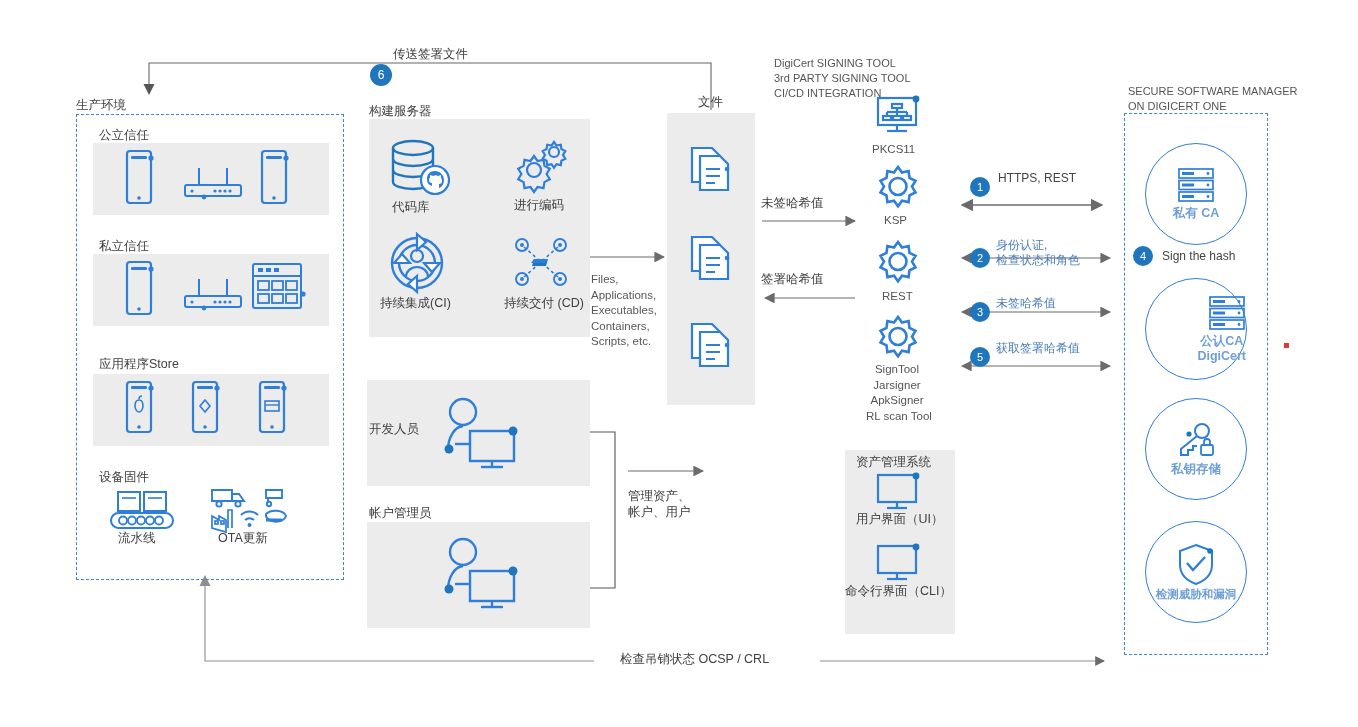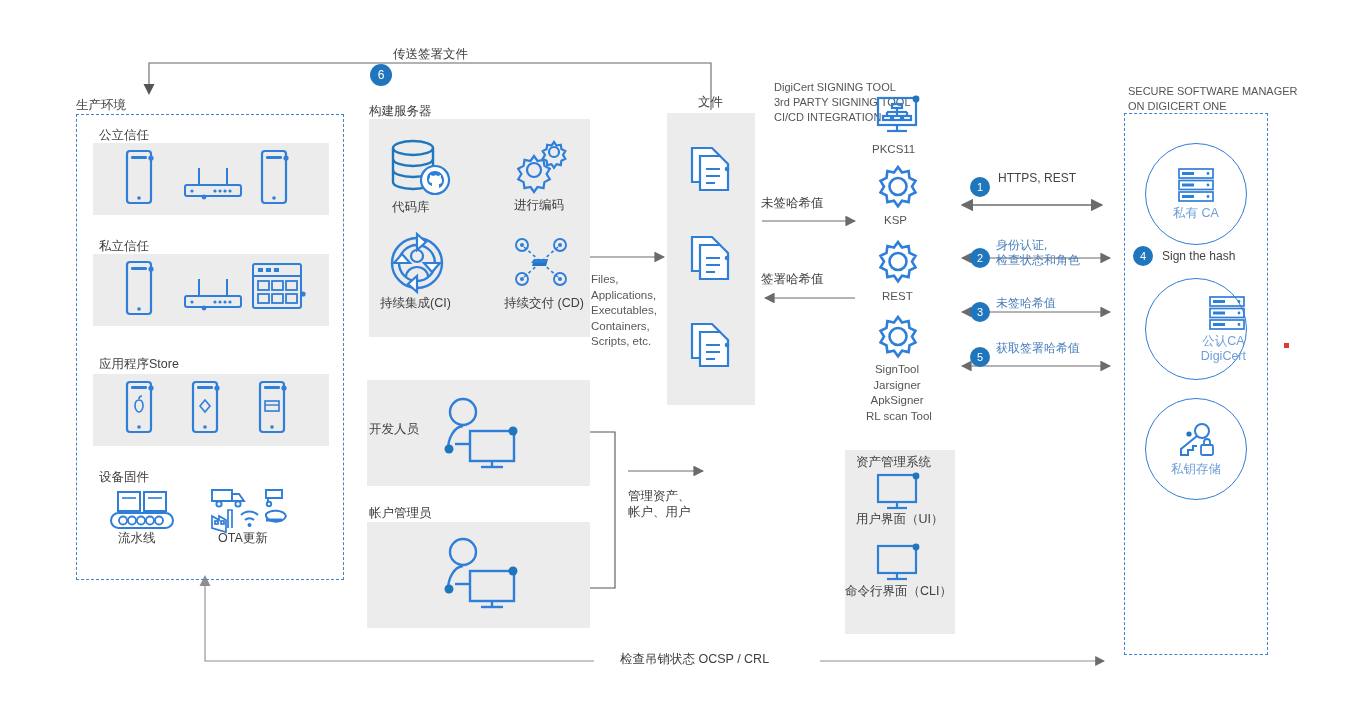--- a/index.html
+++ b/index.html
@@ -4,21 +4,21 @@
 <style>
   html,body{margin:0;padding:0;background:#ffffff;}
   body{font-family:"Liberation Sans","DejaVu Sans",sans-serif;}
   #stage{position:relative;width:1358px;height:727px;overflow:hidden;background:#fff;}
   .abs{position:absolute;}
   .graybox{position:absolute;background:#ececec;}
   .lbl{position:absolute;color:#404040;font-size:12.5px;line-height:1.25;white-space:nowrap;}
   .lbl-gray{position:absolute;color:#585858;font-size:11.5px;line-height:1.35;white-space:nowrap;}
   .dashbox{position:absolute;border:1.6px dashed #3d85d0;}
   .circ{position:absolute;border:1.5px solid #2f7ed8;border-radius:50%;
-        display:flex;flex-direction:column;align-items:center;justify-content:center;}
+        display:flex;flex-direction:column;align-items:center;justify-content:center;font-weight:bold;}
   .circ .ctxt{color:#6f9fd8;font-size:12.5px;text-align:center;line-height:1.15;margin-top:3px;}
   .stepnum{position:absolute;width:20px;height:20px;border-radius:50%;background:#1f76bc;
            color:#fff;font-size:11px;display:flex;align-items:center;justify-content:center;}
   .steplbl{position:absolute;color:#4a7ebb;font-size:12px;line-height:1.25;white-space:nowrap;}
   .steplbl.en{color:#444;}
   svg{overflow:visible;}
   .ico{position:absolute;}
 </style>
 </head>
 <body>
@@ -364,21 +364,21 @@
     </g>
     <circle cx="12" cy="53" r="4.5" fill="#1f76bc"></circle>
     <circle cx="76" cy="35" r="4.5" fill="#1f76bc"></circle>
   </svg>
 
   <div class="lbl" style="left:628px;top:489px;">
     <div>管理资产、</div>
     <div>帐户、用户</div>
   </div>
 
-  <div class="lbl-gray" style="left:774px;top:80px;color:#555;font-size:11px;">
+  <div class="lbl-gray" style="left:774px;top:56px;color:#555;font-size:11px;">
     <div>DigiCert SIGNING TOOL</div>
     <div>3rd PARTY SIGNING TOOL</div>
     <div>CI/CD INTEGRATION</div>
   </div>
 
   <svg class="ico" style="left:874px;top:95px;" width="48" height="42" viewBox="0 0 48 42">
     <g stroke="#2f7ed8" stroke-width="2.2" fill="none">
       <rect x="4" y="3" width="38" height="27"></rect>
       <line x1="23" y1="30" x2="23" y2="36"></line>
       <line x1="13" y1="36" x2="33" y2="36"></line>
@@ -512,18 +512,26 @@
       </g>
       <circle cx="14" cy="13" r="2.6" fill="#1f76bc"></circle>
       <g stroke="#2f7ed8" stroke-width="1.8" fill="none">
         <rect x="26" y="24" width="12" height="10" rx="1.5"></rect>
         <path d="M29,24 v-3 a3,3 0 0 1 6,0 v3"></path>
       </g>
     </svg>
     <div class="ctxt">私钥存储</div>
   </div>
 
+  <div class="circ" style="left:1145px;top:521px;width:100px;height:100px;">
+    <svg width="40" height="42" viewBox="0 0 40 42">
+      <path d="M20,2 L36,8 v14 c0,10 -8,16 -16,19 c-8,-3 -16,-9 -16,-19 v-14 z" fill="none" stroke="#2f7ed8" stroke-width="2"></path>
+      <path d="M11,20 l6,7 l12,-13" fill="none" stroke="#2f7ed8" stroke-width="2.4"></path>
+      <circle cx="34" cy="8" r="2.8" fill="#1f76bc"></circle>
+    </svg>
+    <div class="ctxt" style="font-size:11.5px;">检测威胁和漏洞</div>
+  </div>
 
   <div class="abs" style="left:1284px;top:343px;width:5px;height:5px;background:#e03a34;"></div>
 
   <div class="lbl" style="left:620px;top:652px;">检查吊销状态 OCSP / CRL</div>
 
 </div>
 
 </body></html>

